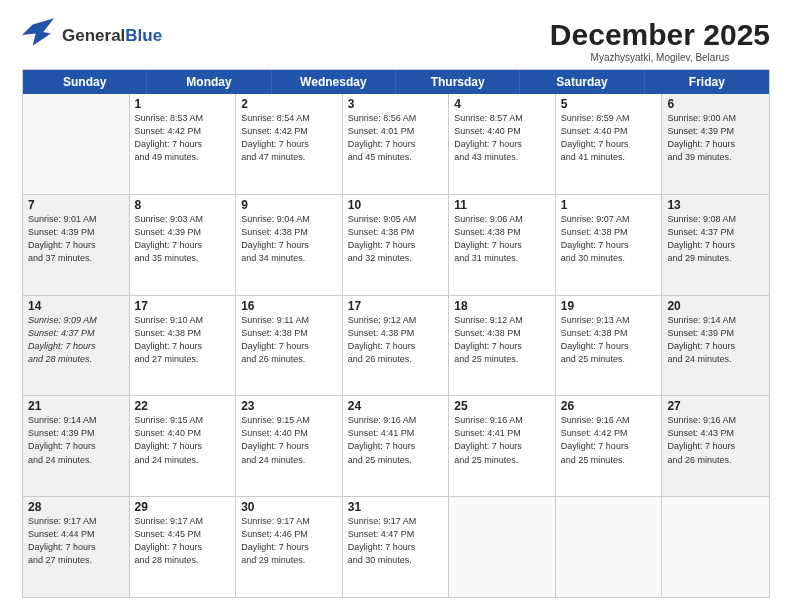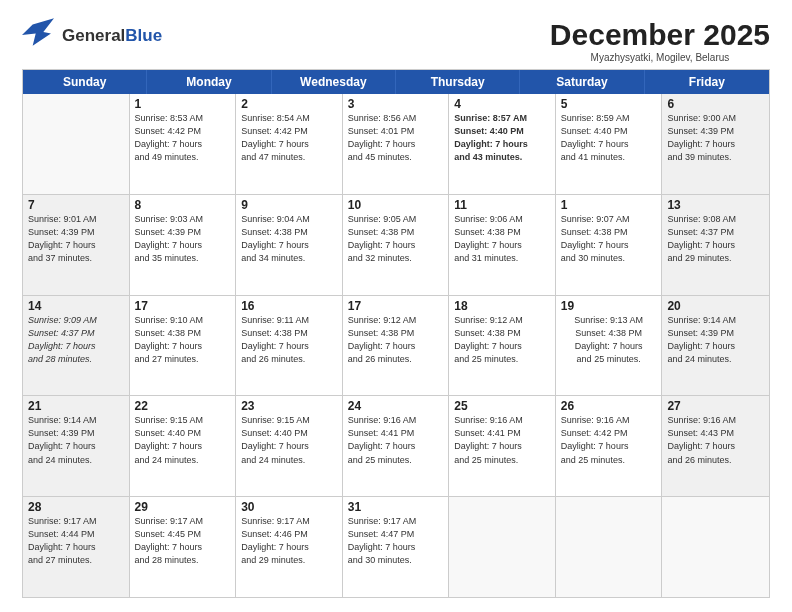--- a/index.html
+++ b/index.html
@@ -155,21 +155,21 @@
           </div>
           <div class="cal-cell">
             <div class="day-num">3</div>
             <div class="day-info" style="white-space: pre-line;">Sunrise: 8:56 AM
 Sunset: 4:01 PM
 Daylight: 7 hours
 and 45 minutes.</div>
           </div>
           <div class="cal-cell">
             <div class="day-num">4</div>
-            <div class="day-info" style="white-space: pre-line; font-weight: bold;">Sunrise: 8:57 AM
+            <div class="day-info" style="white-space: pre-line;">Sunrise: 8:57 AM
 Sunset: 4:40 PM
 Daylight: 7 hours
 and 43 minutes.</div>
           </div>
           <div class="cal-cell">
             <div class="day-num">5</div>
             <div class="day-info" style="white-space: pre-line;">Sunrise: 8:59 AM
 Sunset: 4:40 PM
 Daylight: 7 hours
 and 41 minutes.</div>
@@ -264,21 +264,21 @@
           </div>
           <div class="cal-cell">
             <div class="day-num">18</div>
             <div class="day-info" style="white-space: pre-line;">Sunrise: 9:12 AM
 Sunset: 4:38 PM
 Daylight: 7 hours
 and 25 minutes.</div>
           </div>
           <div class="cal-cell">
             <div class="day-num">19</div>
-            <div class="day-info" style="white-space: pre-line; text-align: center;">Sunrise: 9:13 AM
+            <div class="day-info" style="white-space: pre-line;">Sunrise: 9:13 AM
 Sunset: 4:38 PM
 Daylight: 7 hours
 and 25 minutes.</div>
           </div>
           <div class="cal-cell shaded">
             <div class="day-num">20</div>
             <div class="day-info" style="white-space: pre-line;">Sunrise: 9:14 AM
 Sunset: 4:39 PM
 Daylight: 7 hours
 and 24 minutes.</div>

